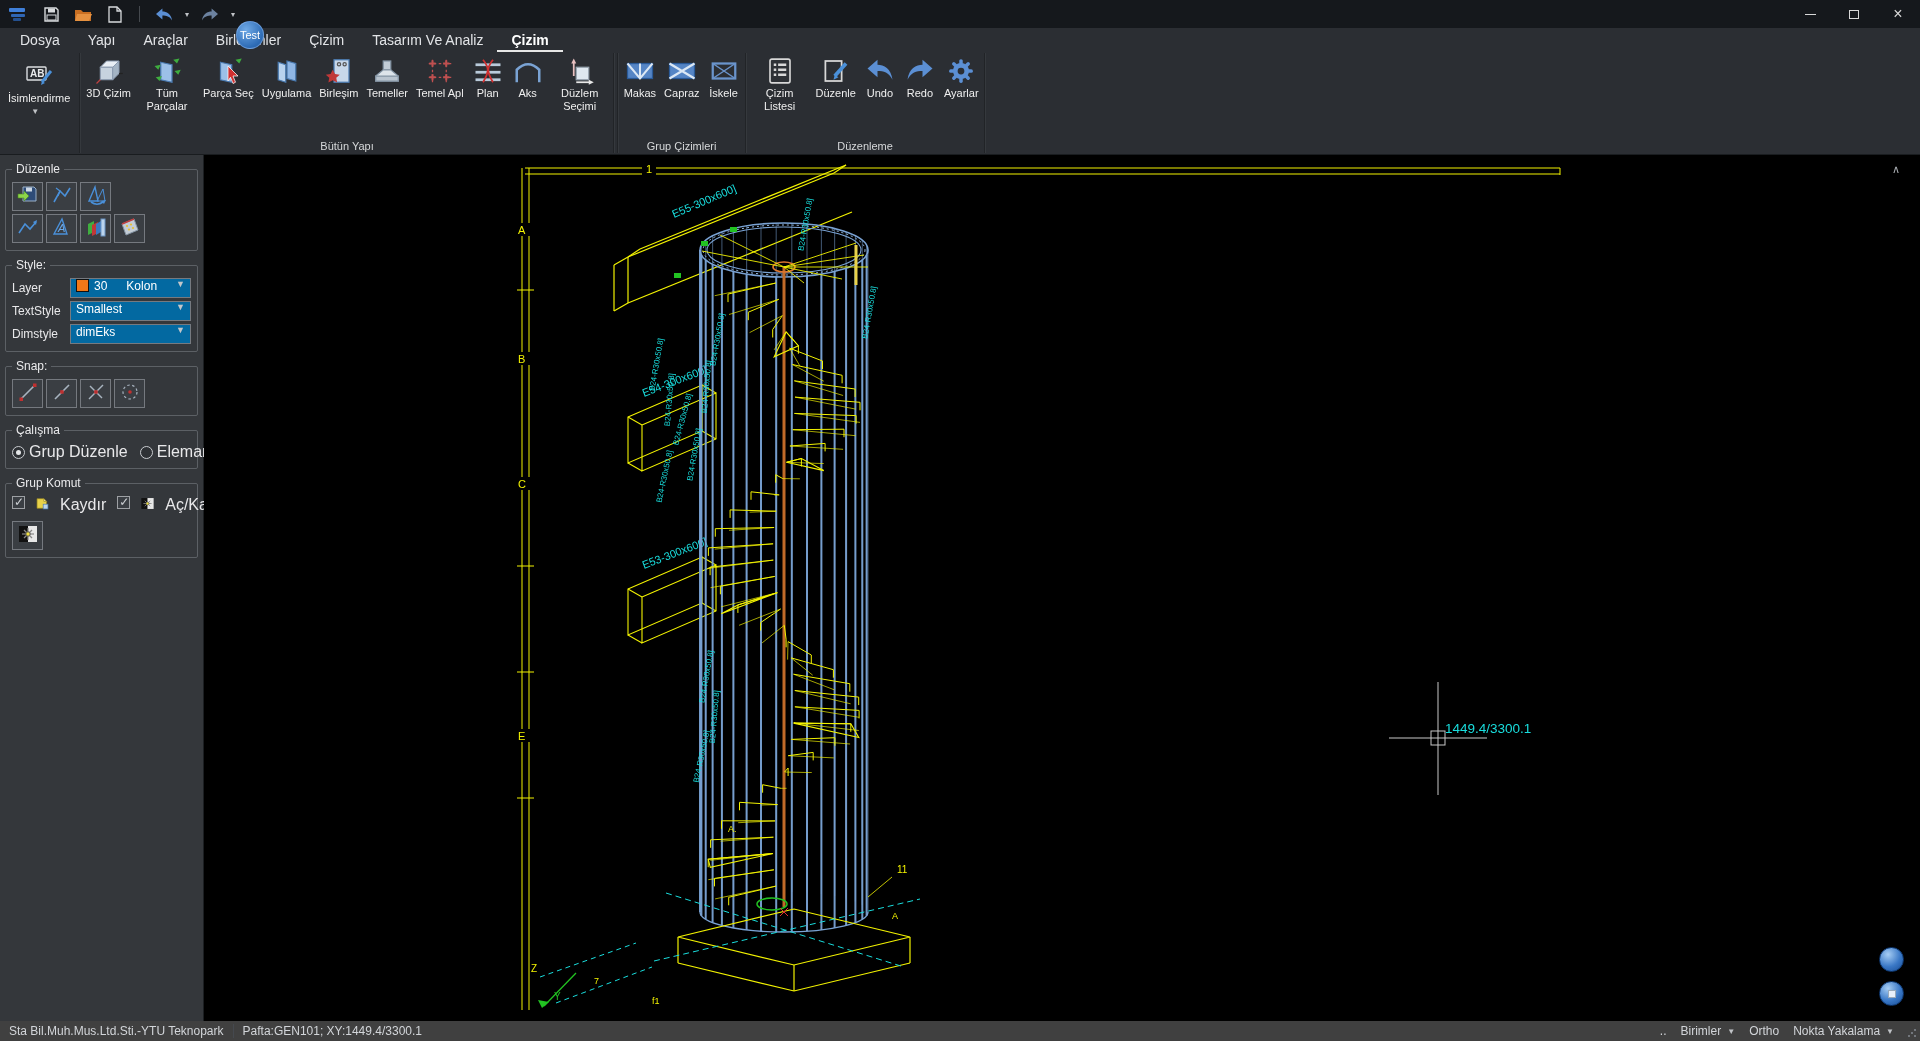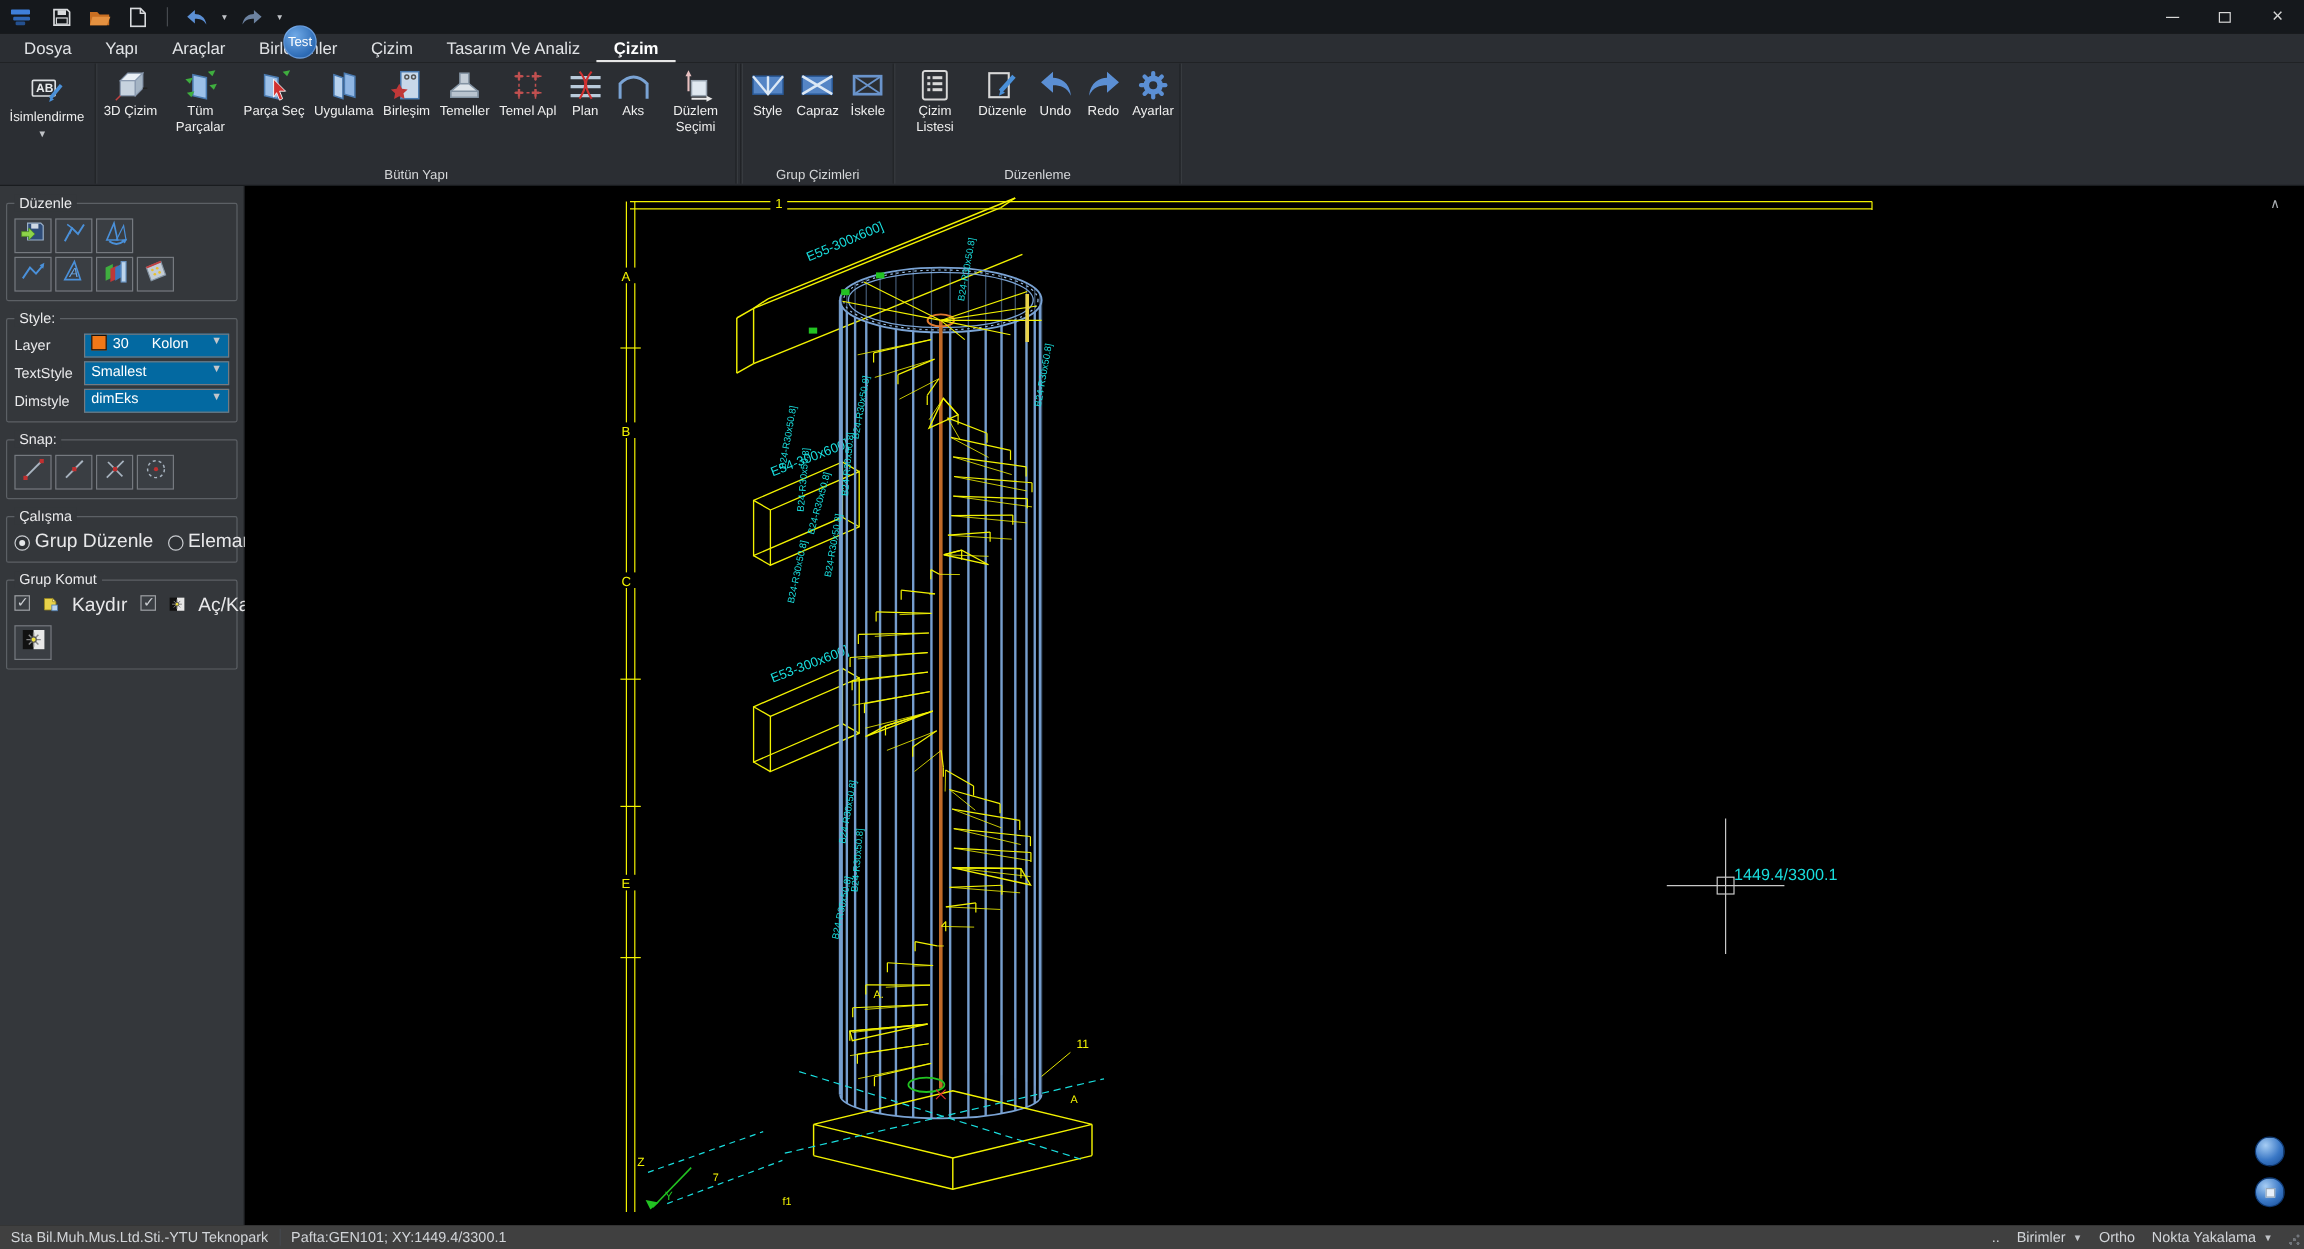--- a/index.html
+++ b/index.html
@@ -302,21 +302,21 @@
     <div class="rsep"></div>
     <div class="rgroup">
       <div class="rtools">
         <div class="tool">
       <div class="ticon">
             <svg viewBox="0 0 24 24">
               <rect x="2" y="6" width="20" height="12" fill="#5585c5" stroke="#2a5a98"></rect>
               <path d="M2 6 L12 18 L22 6 M12 6 L12 18" stroke="#dce8f5" fill="none" stroke-width="1.6"></path>
             </svg>
           </div>
-      <div class="tlabel">Style</div>
+      <div class="tlabel">Makas</div>
     </div>
         <div class="tool">
       <div class="ticon">
             <svg viewBox="0 0 24 24">
               <rect x="2" y="6" width="20" height="12" fill="#5585c5" stroke="#2a5a98"></rect>
               <path d="M2 6 L22 18 M22 6 L2 18" stroke="#dce8f5" fill="none" stroke-width="1.8"></path>
             </svg>
           </div>
       <div class="tlabel">Capraz</div>
     </div>

